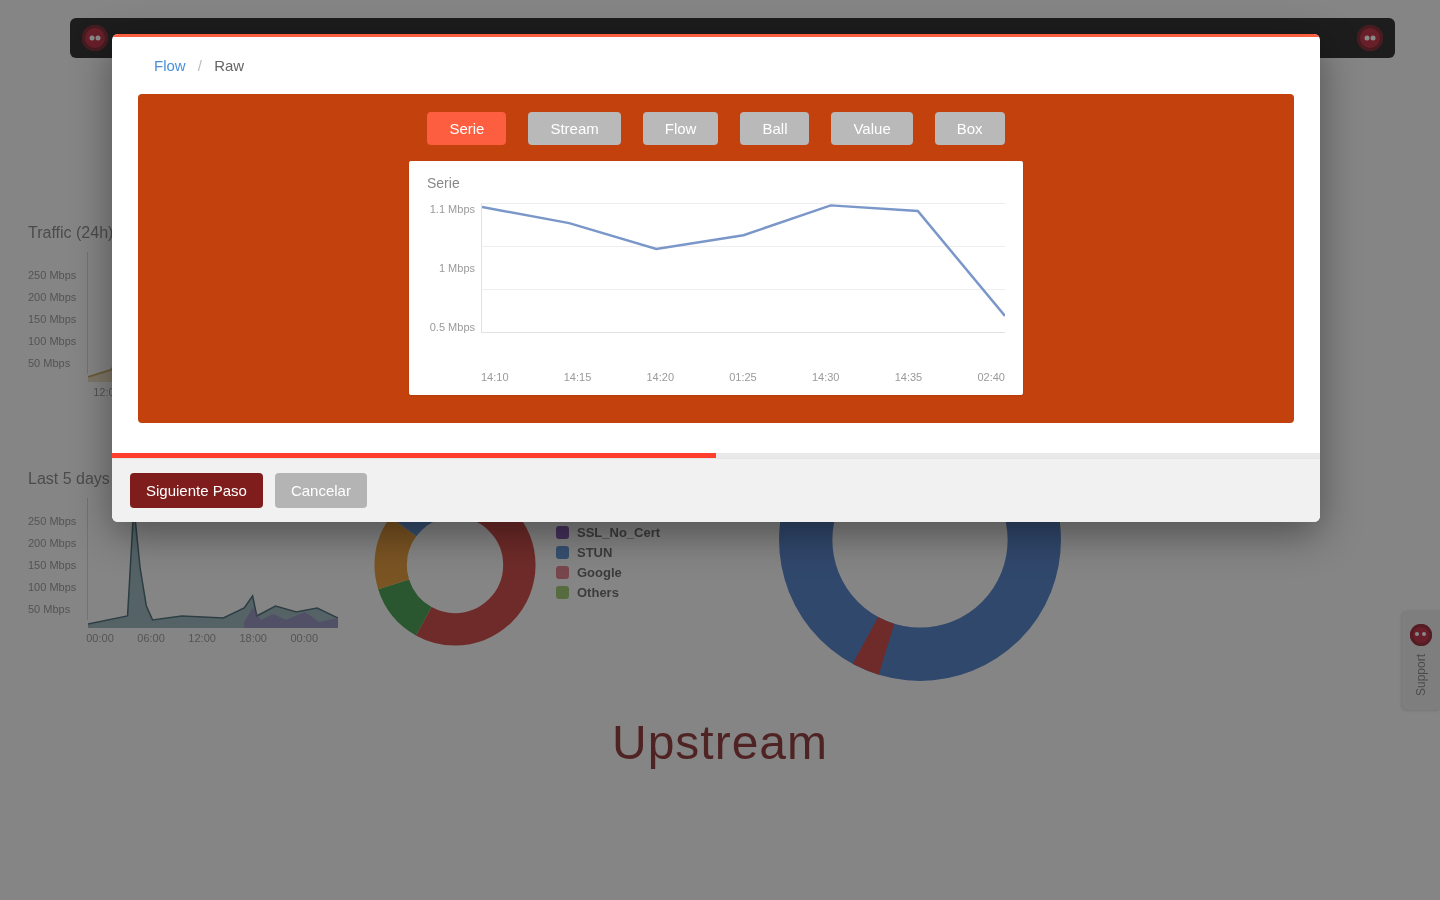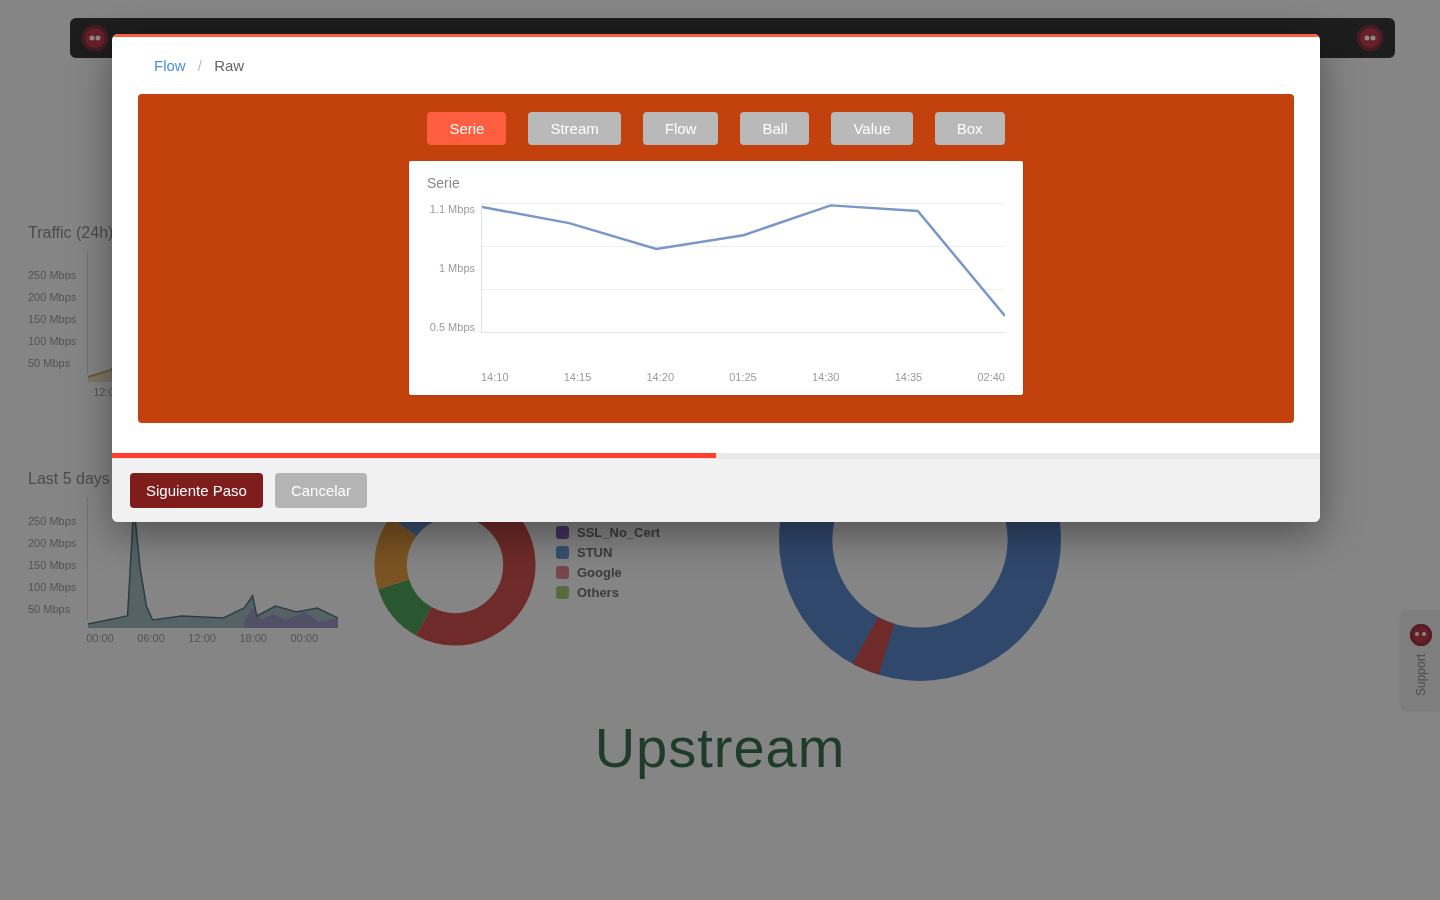--- a/index.html
+++ b/index.html
@@ -38,21 +38,21 @@
 
   .donut { position:relative; width:170px; height:170px; }
   .donut svg { position:absolute; inset:0; }
 
   .legend { font-size:13px; color:#555; margin-left:16px; }
   .legend div { margin:5px 0; display:flex; align-items:center;font-weight:bold; }
   .legend .sw { width:13px; height:13px; border-radius:3px; margin-right:8px; }
 
   .bigring svg { width:420px; height:320px; display:block; margin:auto; }
 
-  .upstream-title { font-size:56px; font-weight:300; color:#14532d; letter-spacing:1px; }
+  .upstream-title { font-size:48px; font-weight:300; color:#7f1d1d; letter-spacing:1px; }
 
   
   .support-tab { position:absolute; right:0; top:610px; width:38px; height:100px; background:#e6e6e6; border-radius:6px 0 0 6px; display:flex; flex-direction:column; align-items:center; justify-content:center; box-shadow:-1px 1px 3px rgba(0,0,0,.15); }
   .support-tab .dot { width:22px; height:22px; border-radius:50%; background:#b7162a; margin-bottom:8px; box-shadow: inset 0 0 0 3px #8a1020; position:relative; }
   .support-tab .dot::before,.support-tab .dot::after{content:"";position:absolute;width:4px;height:4px;background:#fff;border-radius:50%;top:8px;}
   .support-tab .dot::before{left:5px;}.support-tab .dot::after{left:12px;}
   .support-tab .lbl { writing-mode: vertical-rl; transform: rotate(180deg); font-size:12px; color:#777; }
 
   
   .scrim { position:absolute; inset:0; background:rgba(40,40,40,.55); }

